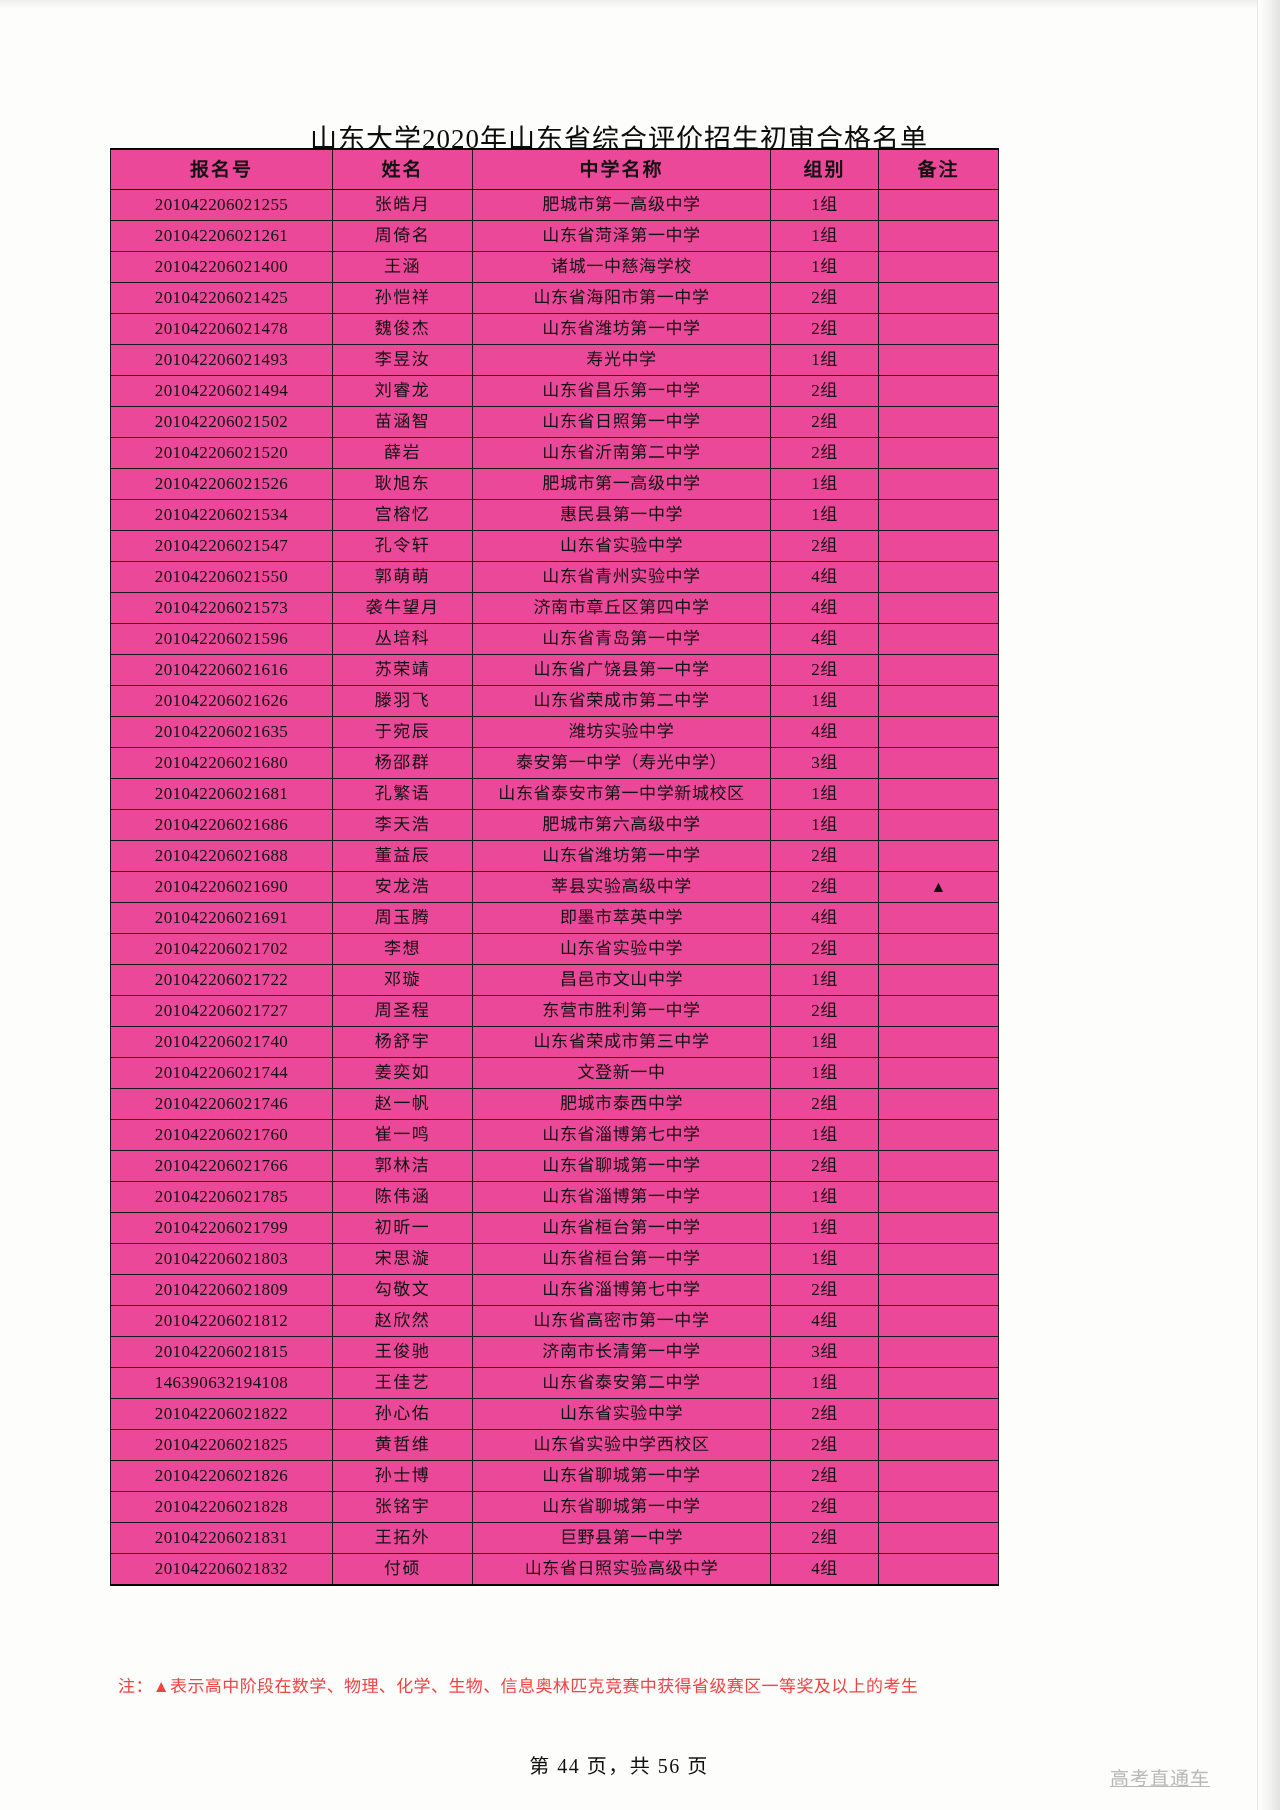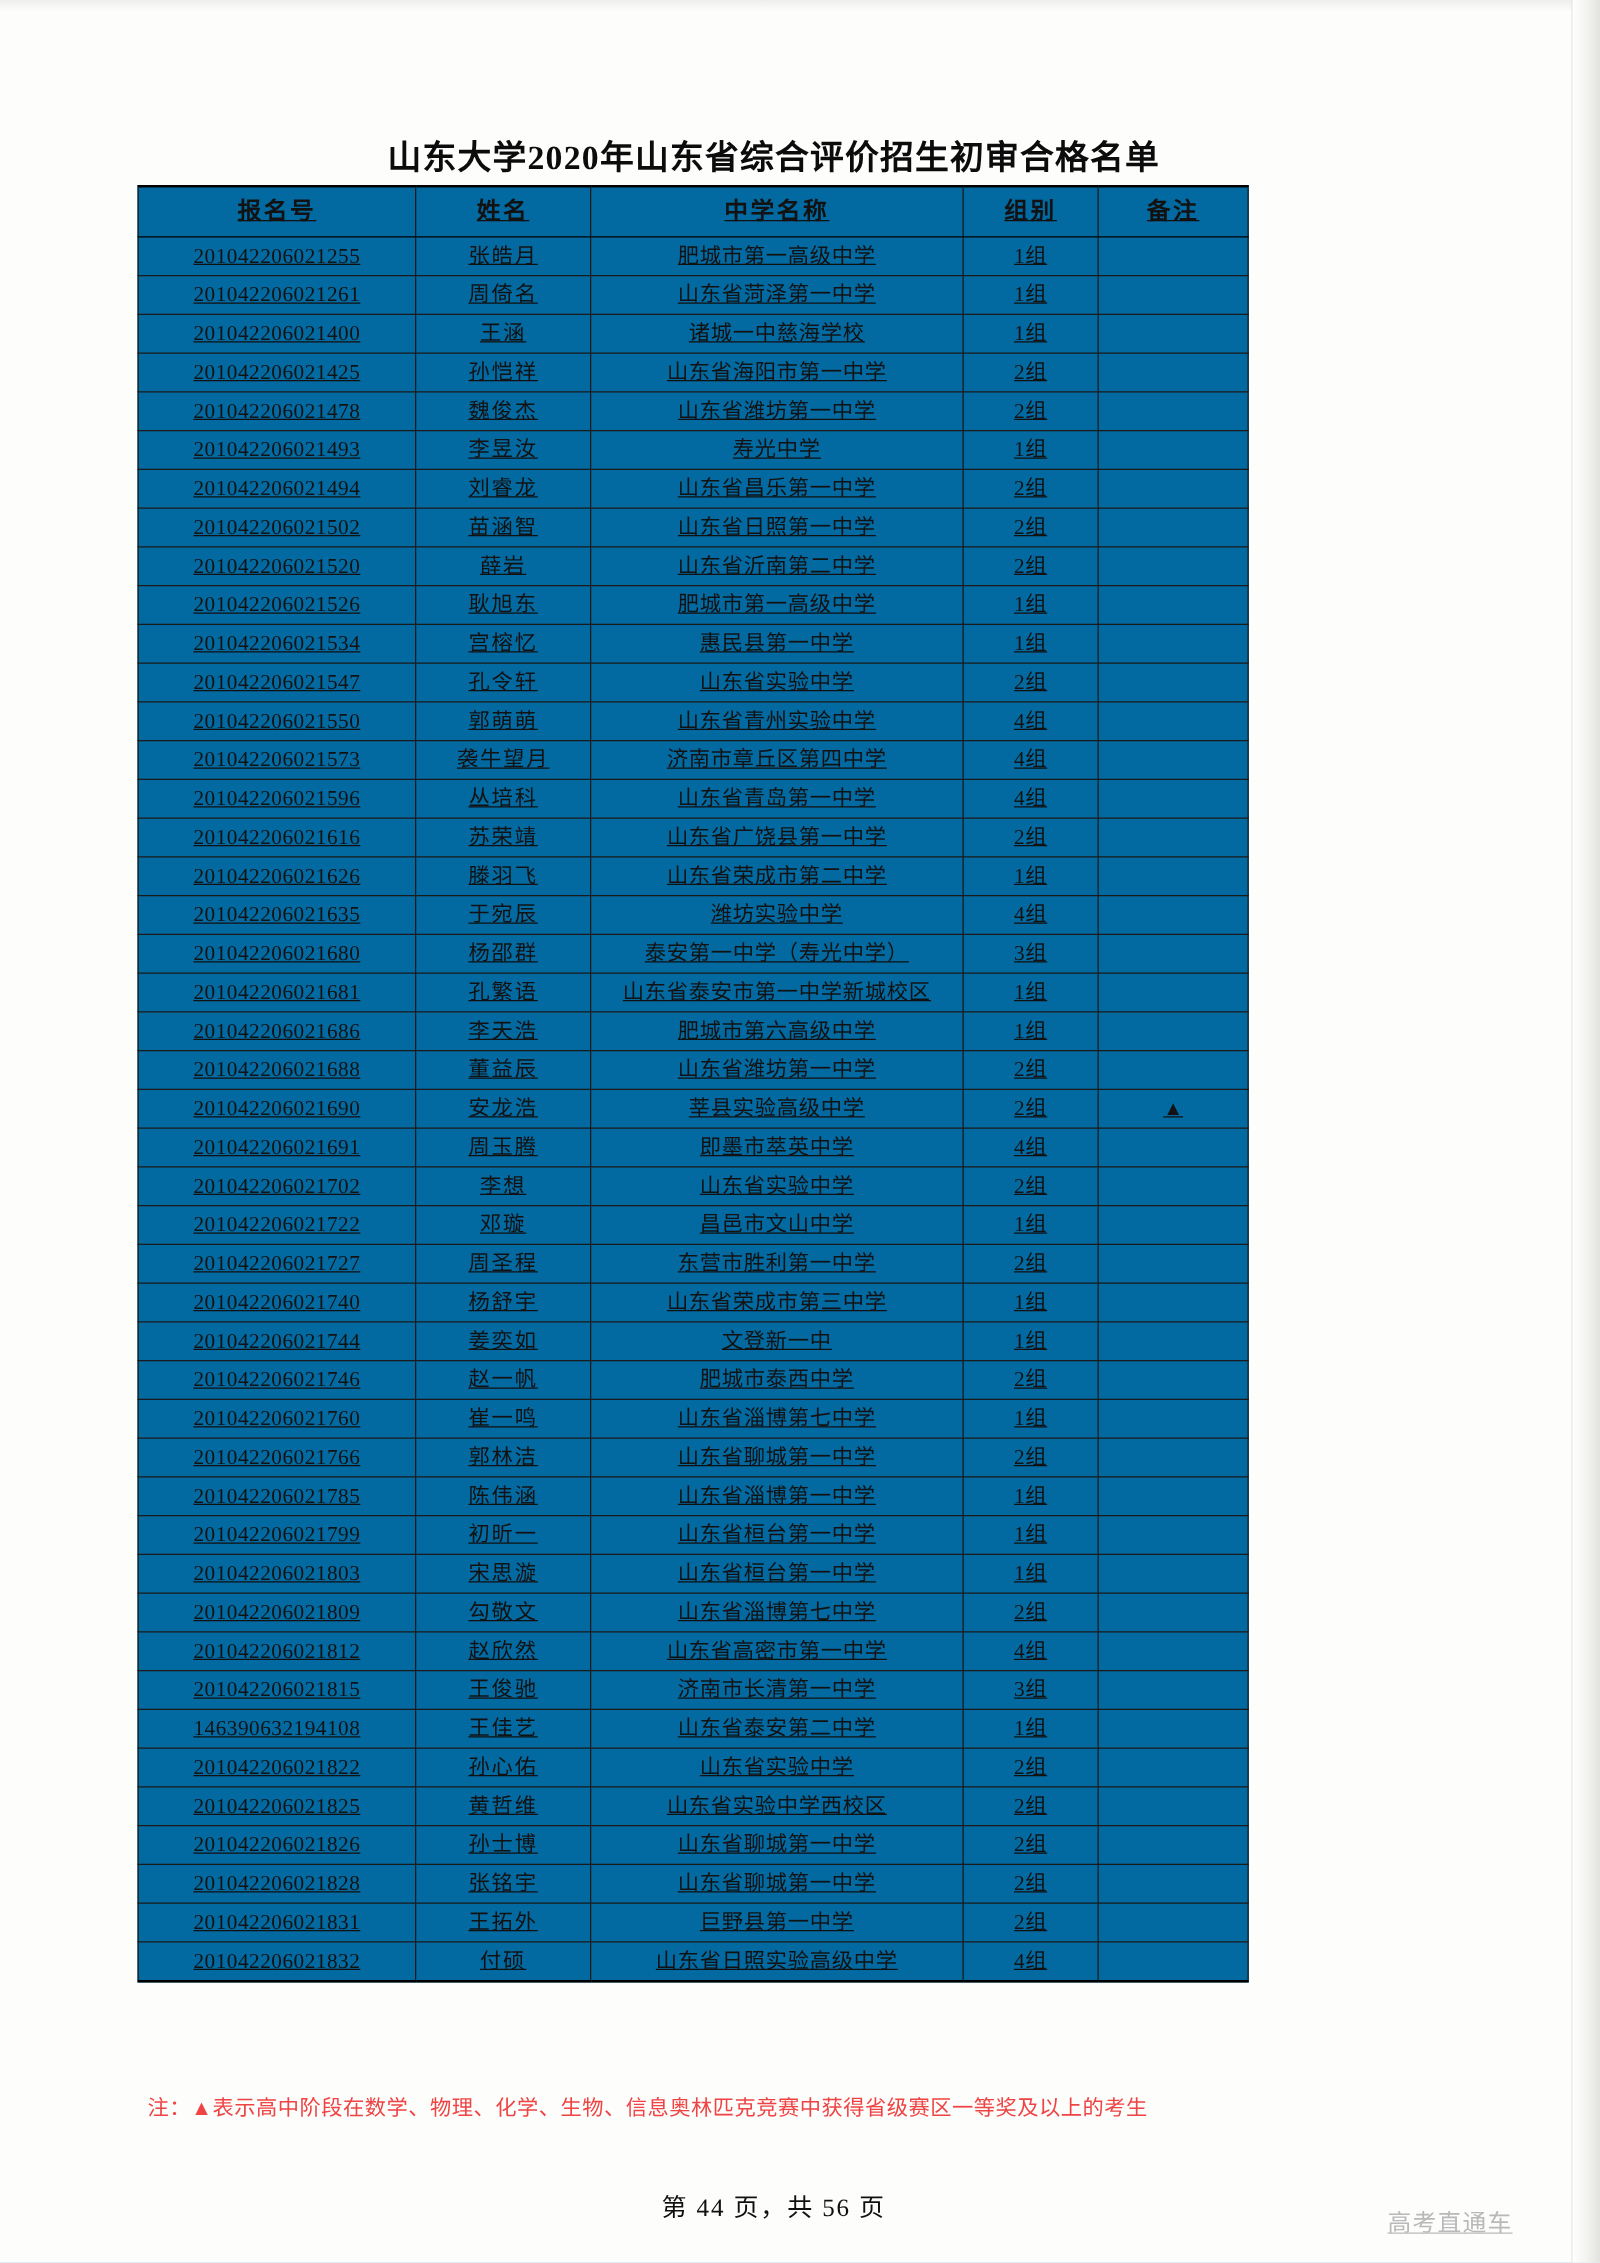--- a/index.html
+++ b/index.html
@@ -44,41 +44,40 @@
     position: absolute;
     left: 0;
     top: 0;
     width: 1258px;
     height: 1810px;
   }
 
   .doc-title {
     text-align: center;
     font-size: 27px;
-    font-weight: 700;
+    font-weight: 400;
     letter-spacing: 1px;
-    margin: 0;
+    margin: 13px;
     padding: 0;
     position: absolute;
     top: 104px;
     left: 0;
     right: 20px;
     font-family: "Liberation Serif", "DejaVu Serif", serif;
     color: #0c0c0c;
   }
 
   table.roster {
     position: absolute;
     top: 148px;
     left: 110px;
     width: 888px;
     border-collapse: collapse;
     table-layout: fixed;
-    background: #0369a1;
-    text-decoration: underline;
+    background: #ec4899;
   }
   table.roster th,
   table.roster td {
     border: 1px solid #1a1a1a;
     font-size: 17px;
     line-height: 1;
     padding: 4px 2px 5px 2px;
     text-align: center;
     vertical-align: middle;
     height: 21px;

